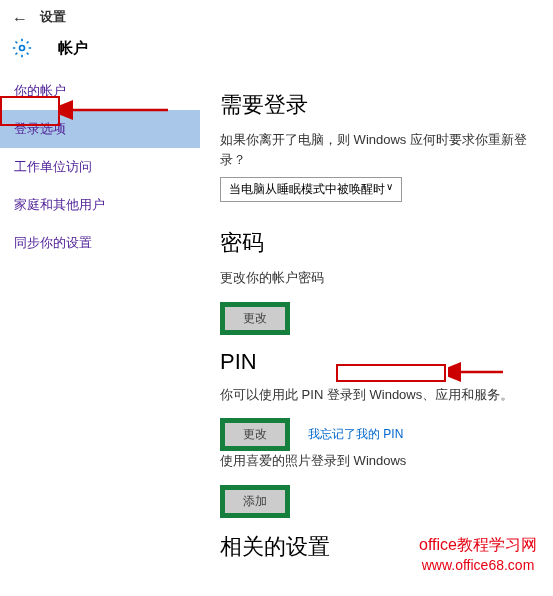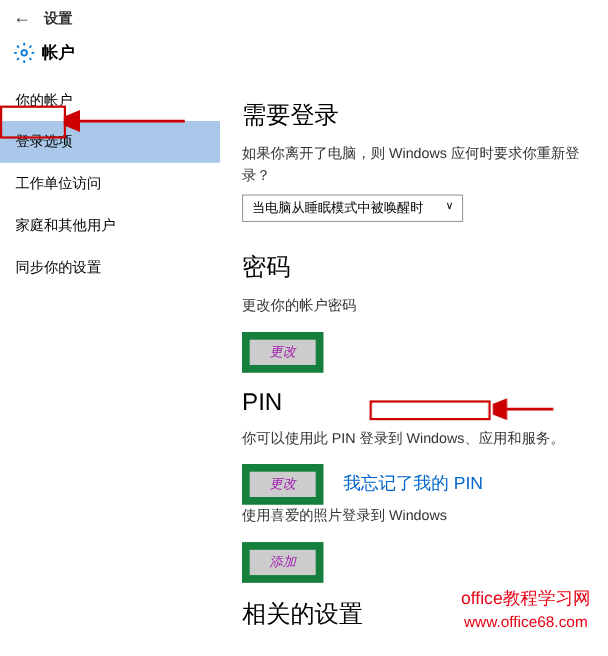--- a/index.html
+++ b/index.html
@@ -24,21 +24,21 @@
       cursor: pointer;
     }
     .settings-label {
       font-size: 13px;
       color: #333;
       font-weight: bold;
     }
     .title-row {
       display: flex;
       align-items: center;
-      gap: 6px;
+      gap: 26px;
       padding: 4px 12px 14px 12px;
     }
     .gear-icon {
       width: 20px;
       height: 20px;
       display: flex;
       align-items: center;
       justify-content: center;
     }
     .title-text {
@@ -50,21 +50,21 @@
       height: calc(100% - 72px);
     }
     .sidebar {
       width: 200px;
       flex-shrink: 0;
       background: #fff;
     }
     .sidebar-item {
       padding: 10px 14px;
       font-size: 13px;
-      color: #000000;
+      color: #4c1d95;
       cursor: pointer;
     }
     .sidebar-item.selected {
       background: #a9c7e8;
     }
     .red-box {
       position: absolute;
       border: 2px solid #c00;
       pointer-events: none;
     }
@@ -97,42 +97,41 @@
       line-height: 1.5;
       margin-bottom: 8px;
     }
     .dropdown {
       display: inline-flex;
       align-items: flex-start;
       border: 1px solid #999;
       background: #fff;
       padding: 3px 8px;
       font-size: 12px;
-      gap: 20px;
+      gap: 1px;
       cursor: pointer;
       margin-bottom: 12px;
     }
     .chevron {
       font-size: 10px;
     }
     .btn {
       display: inline-block;
       background: #ccc;
-      border: 7px solid #15803d;
+      border: 5px solid #15803d;
       padding: 3px 18px;
       font-size: 12px;
-      color: #a21caf;
+      color: #404040;
       cursor: pointer;
       margin-top: 6px;
       margin-right: 8px;
-      font-style: italic;
     }
     .link {
       color: #0066cc;
-      font-size: 16px;
+      font-size: 12px;
       cursor: pointer;
       display: inline-block;
       margin-top: 6px;
     }
     .pin-row {
       display: flex;
       align-items: center;
       gap: 10px;
     }
     .watermark {

